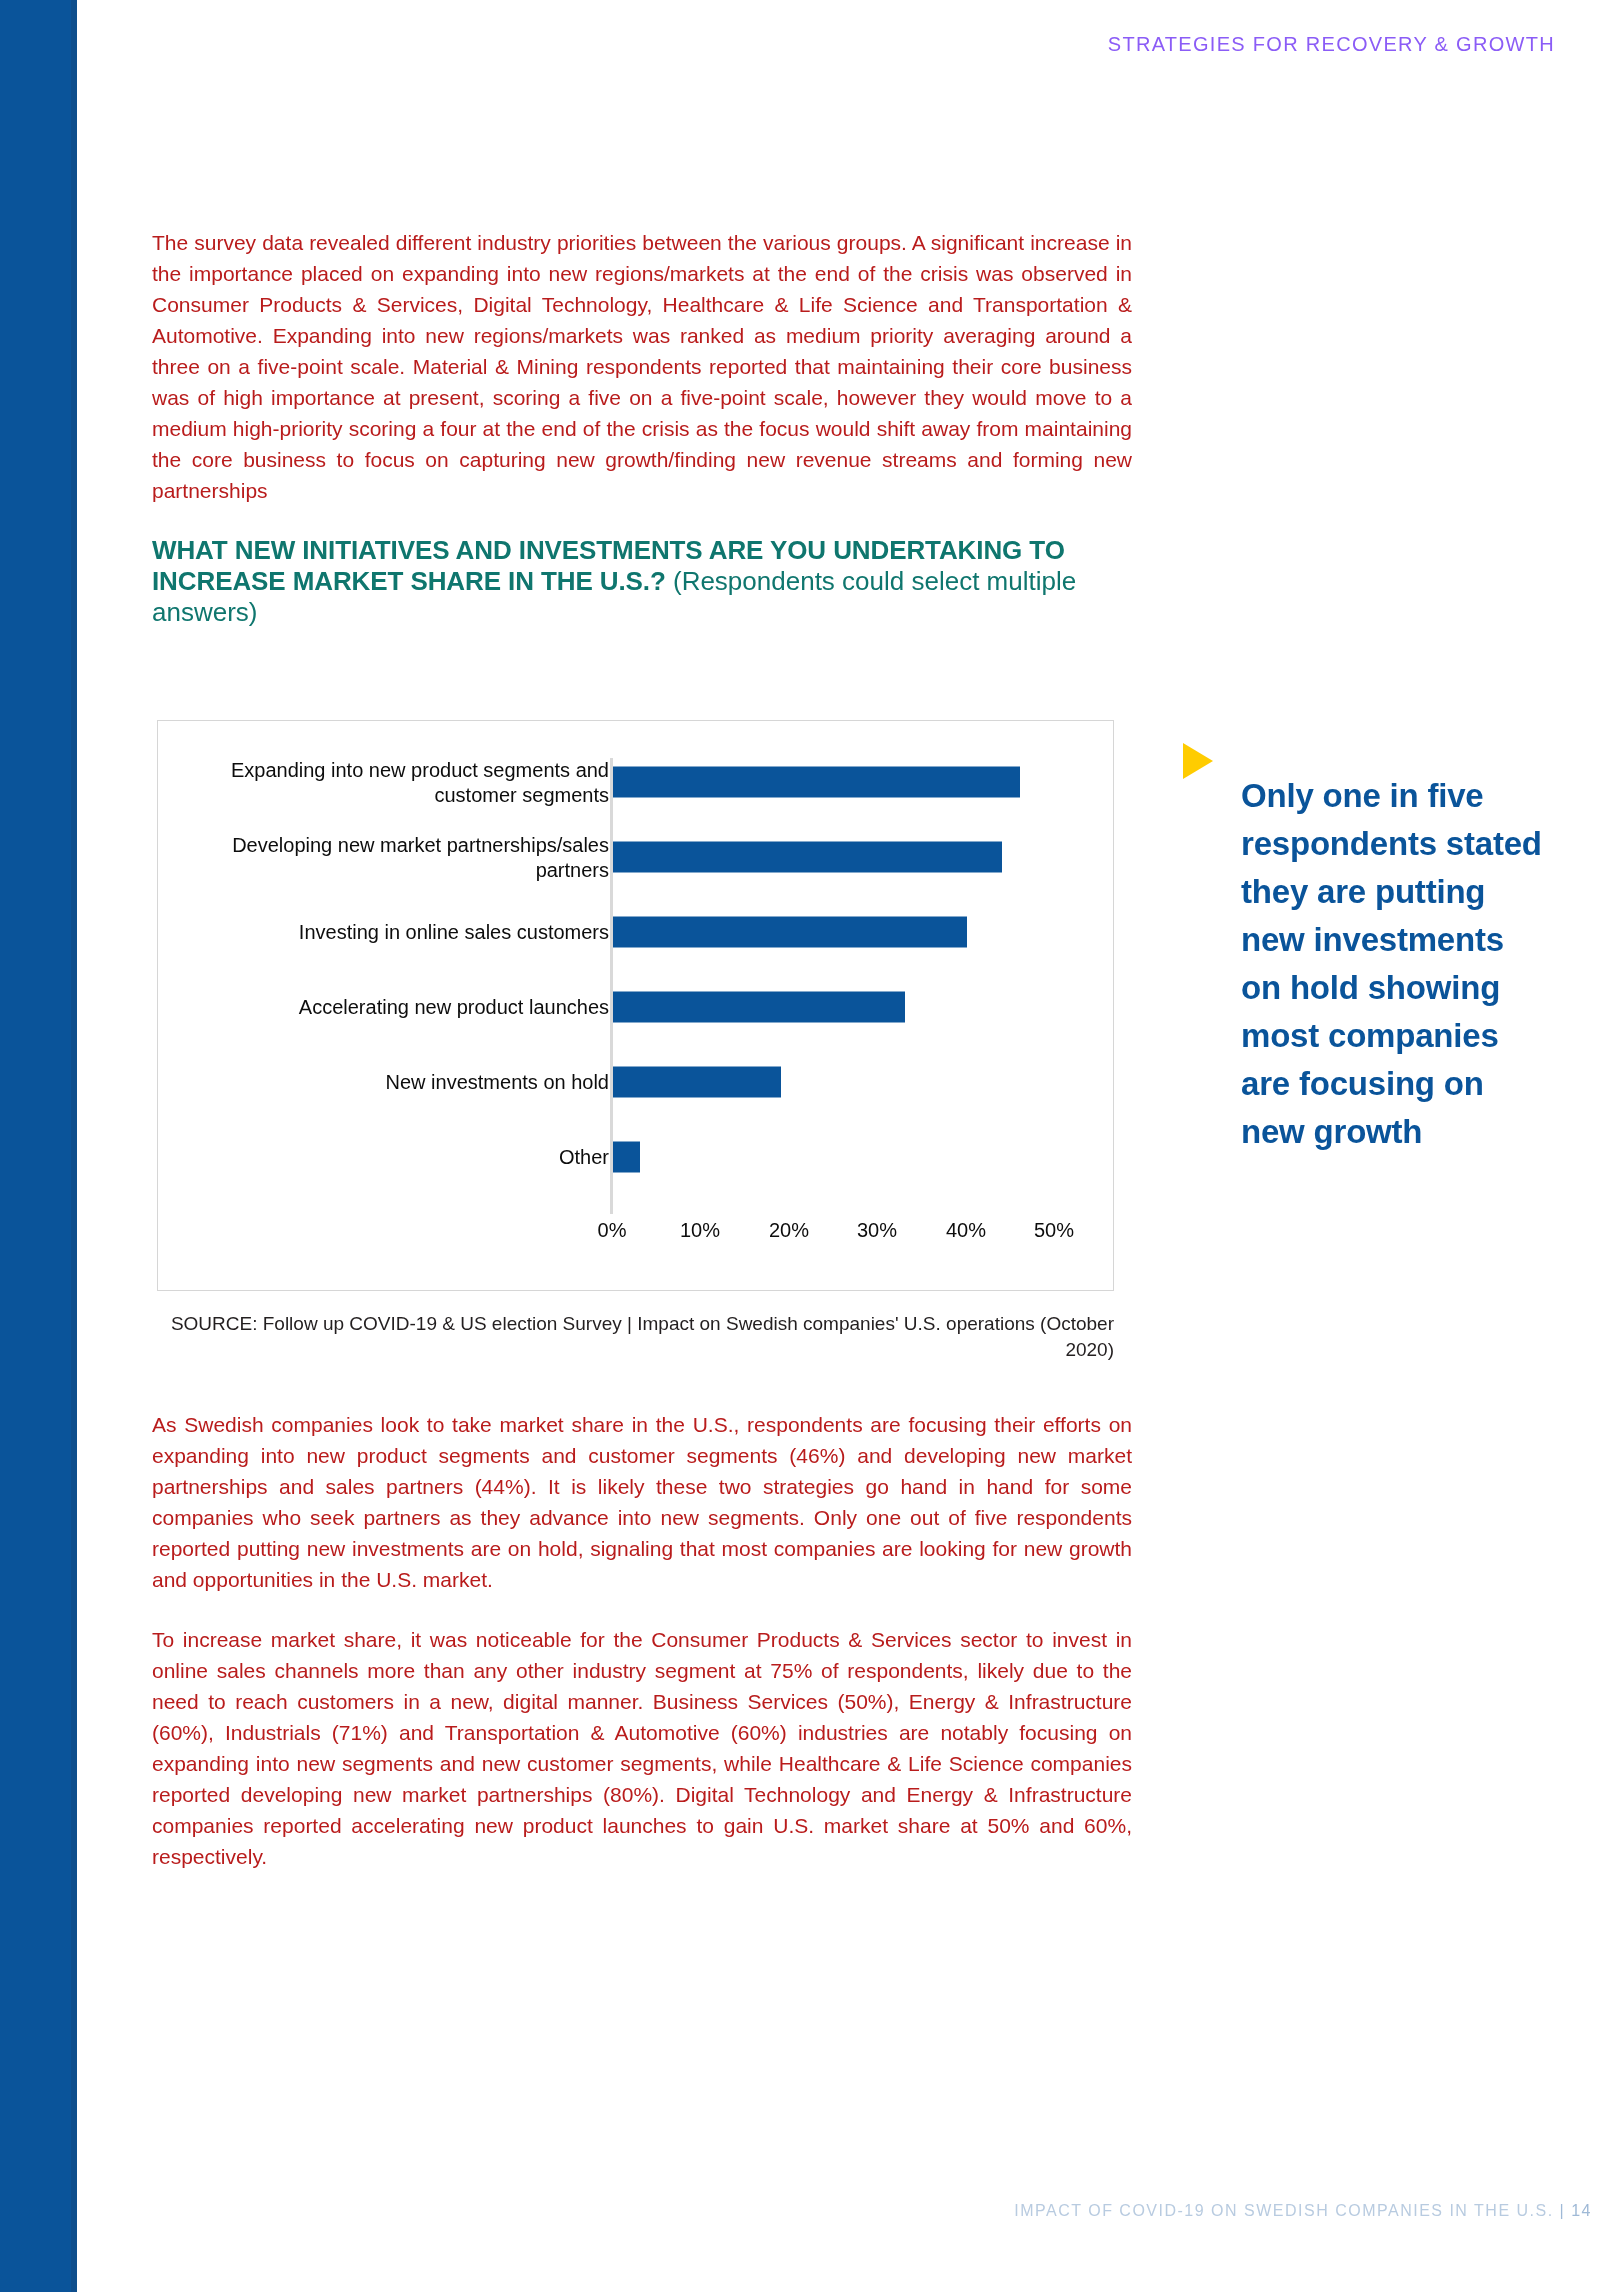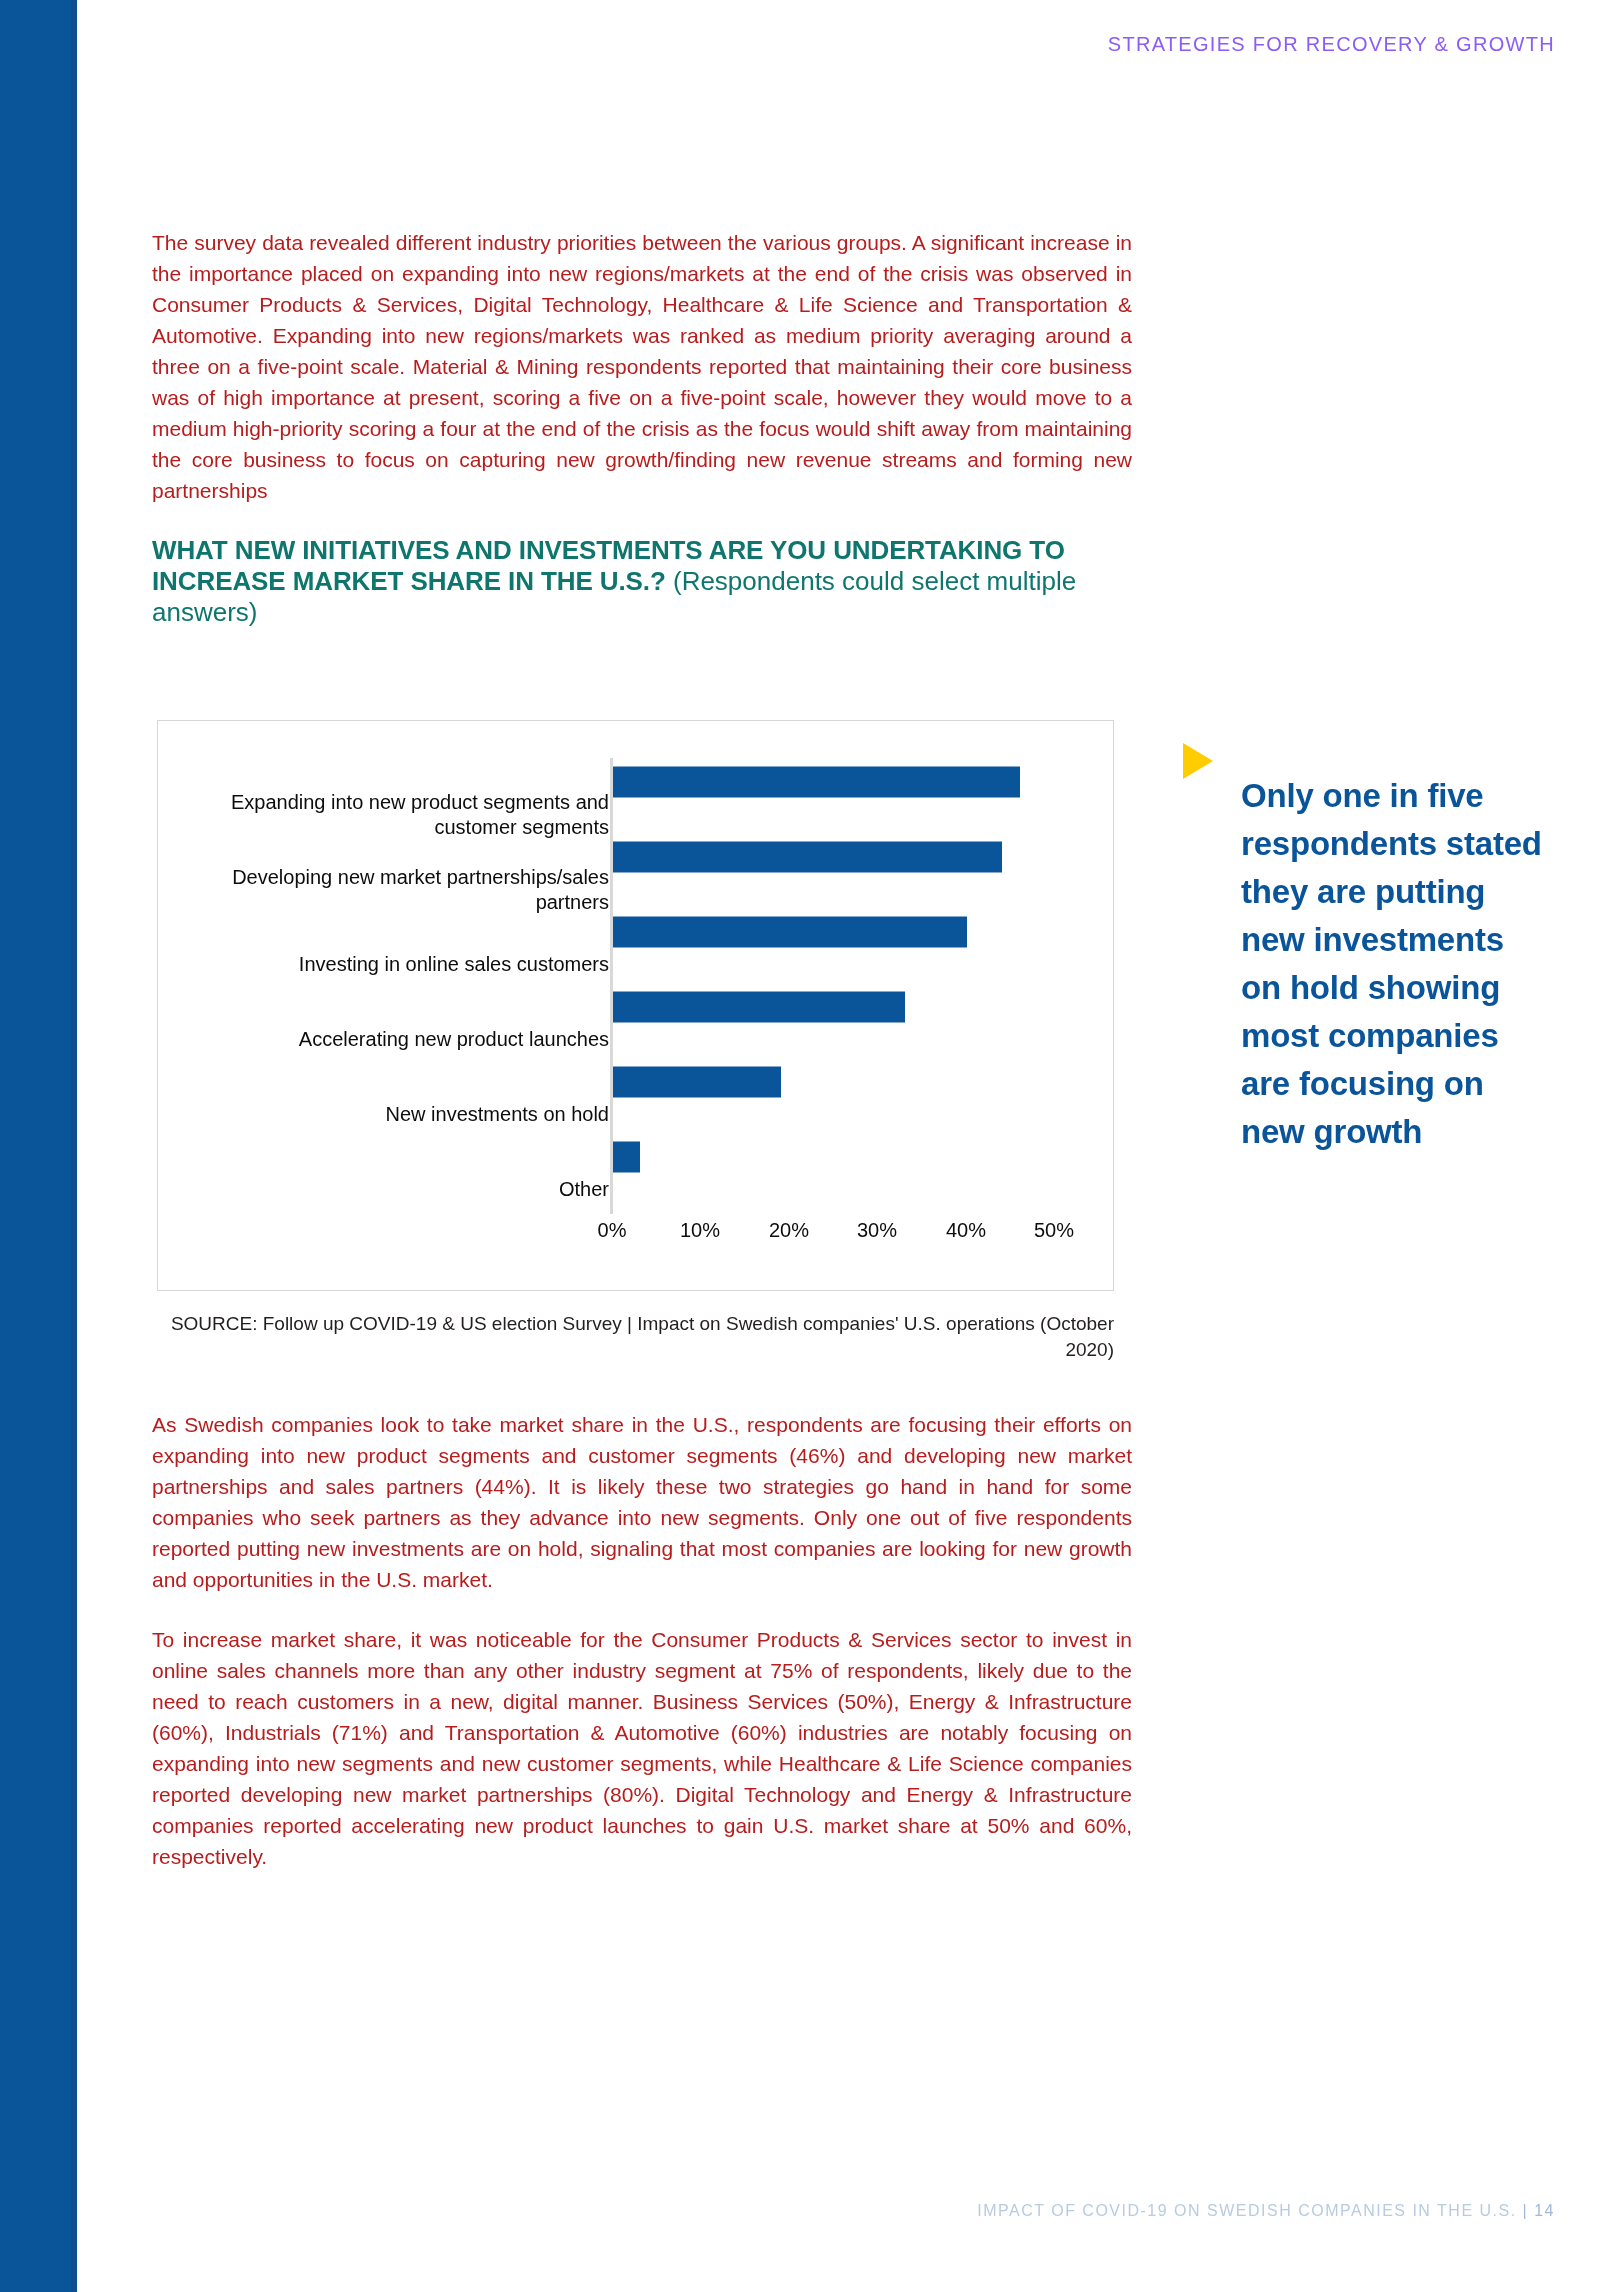--- a/index.html
+++ b/index.html
@@ -86,21 +86,20 @@
   }
   .cat-label {
     position: absolute;
     right: 504px;          
     width: 421px;
     text-align: right;
     font-size: 20px;
     line-height: 24.5px;
     color: #0D0D0D;
     transform: translateY(-50%);
-    margin-top: 32px;
   }
   .axis-line {
     position: absolute;
     left: 452px;
     top: 37px;
     width: 3.4px;
     height: 456px;
     background: #D9D9D9;
   }
   .bar {
@@ -160,20 +159,21 @@
   
   .footer {
     position: absolute;
     left: 0;
     top: 2202px;
     width: 1555px;
     text-align: right;
     font-size: 16px;
     letter-spacing: 1.5px;
     color: #B8CBE0;
+    padding-left: 37px;
   }
   .footer .pagenum { color: #9FB9D6; }
 </style>
 </head>
 <body>
 
 <div class="page">
 
   <div class="spine"></div>
   <div class="spine-edge"></div>

